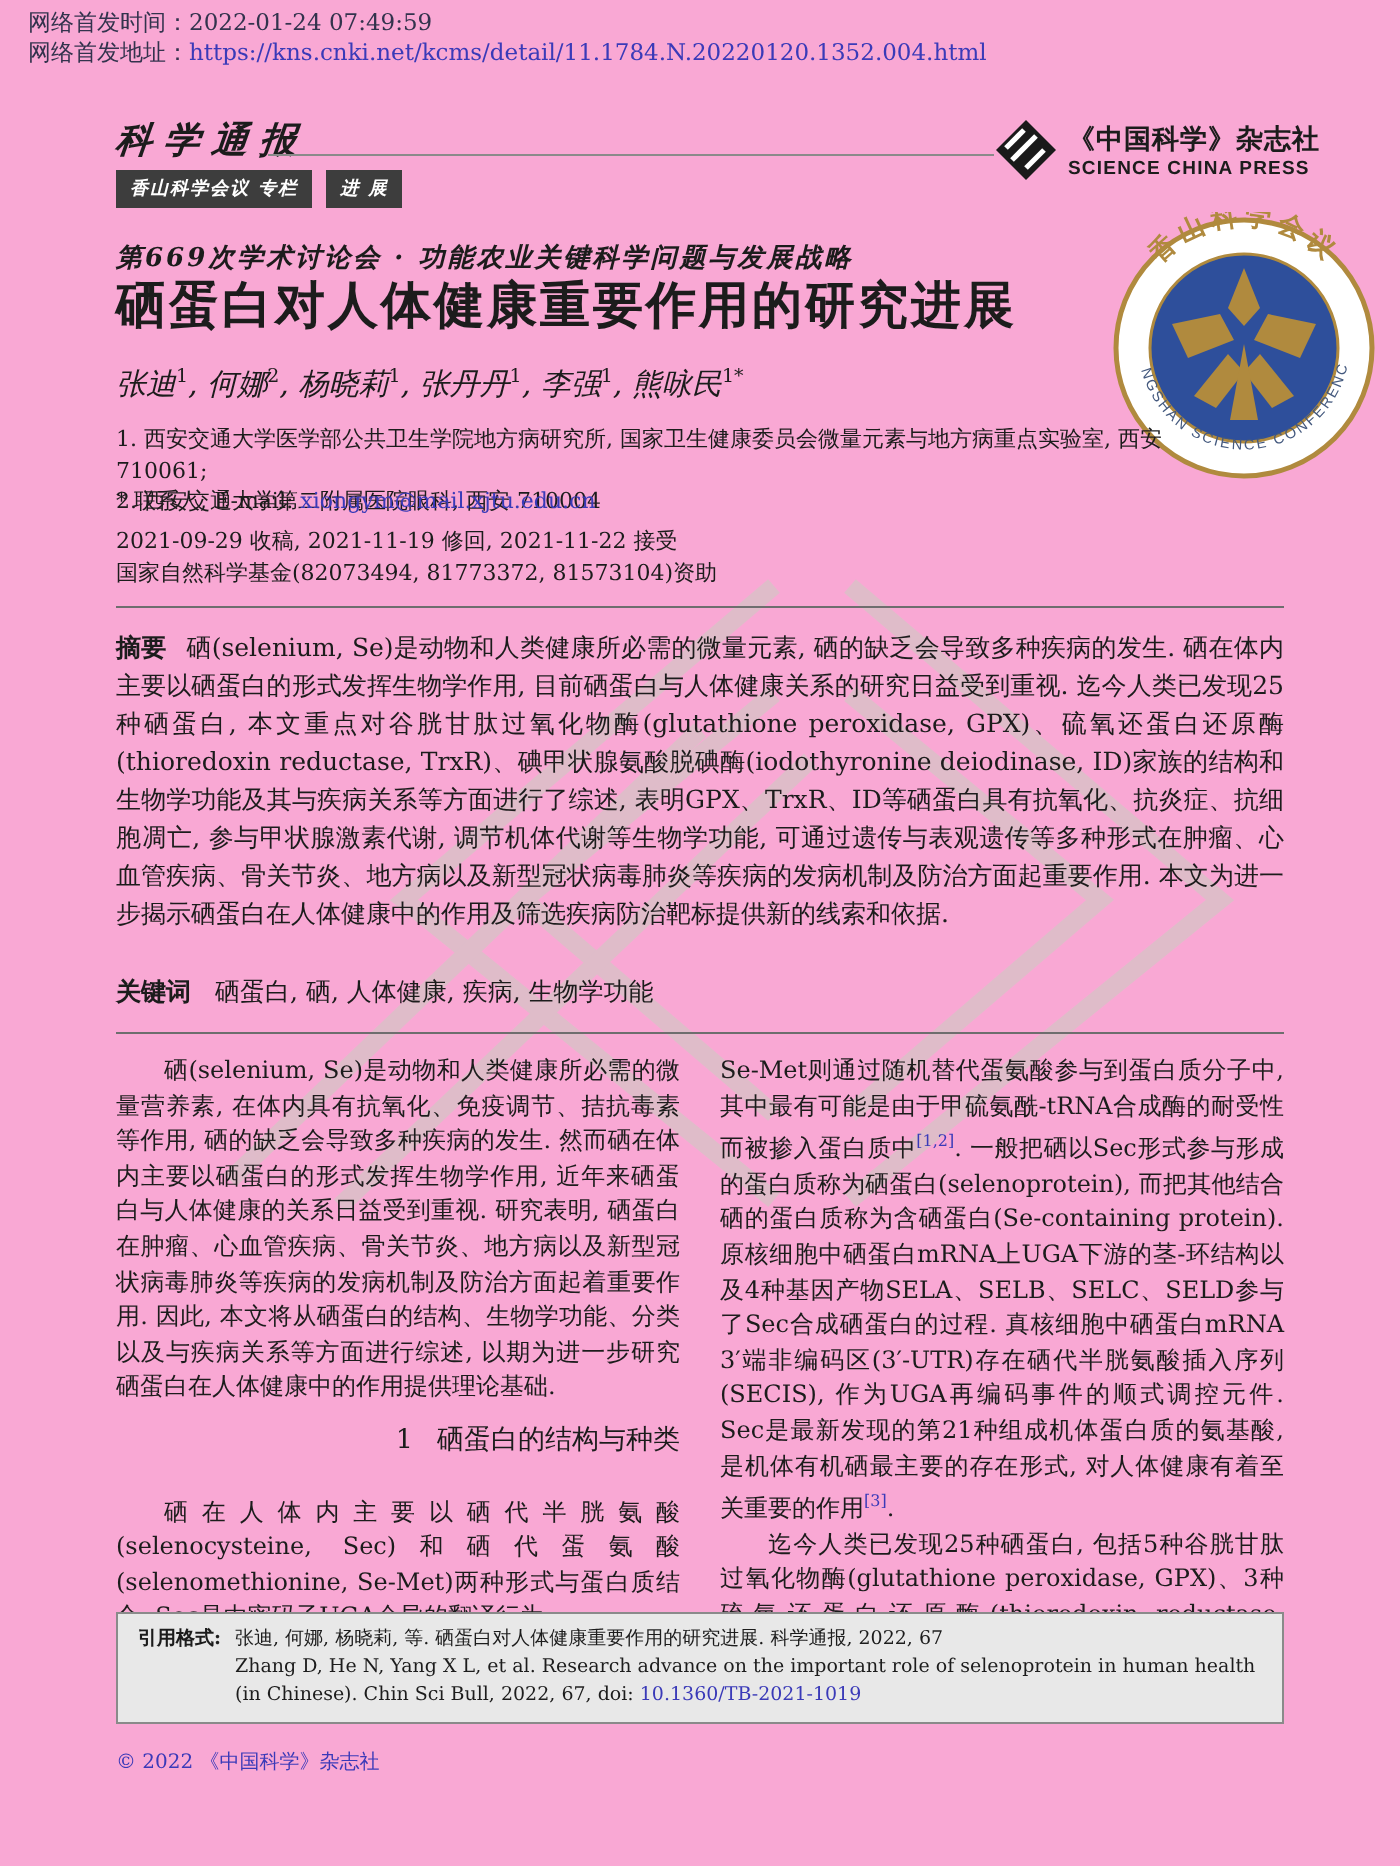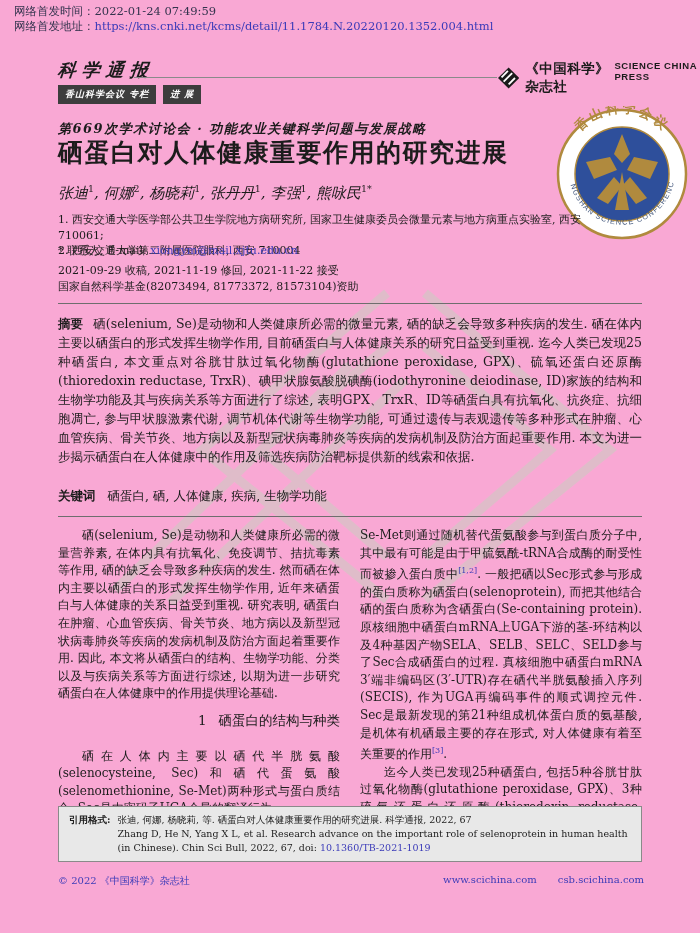--- a/index.html
+++ b/index.html
@@ -25,21 +25,21 @@
   .jname{left:58px;top:58px;font-size:18px;font-weight:bold;font-style:italic;
          letter-spacing:6px;transform:skewX(-6deg);}
   .mast-line{left:134px;top:77px;width:363px;height:1px;background:#8a8a8a;}
   .badges{left:58px;top:85px;display:flex;gap:7px;}
   .badge{background:var(--badge-bg);color:#fff;font-size:9px;font-weight:bold;
          font-style:italic;padding:3px 7px;letter-spacing:1px;white-space:nowrap;}
   .session{left:58px;top:120px;font-size:13px;font-weight:bold;font-style:italic;
            letter-spacing:1.5px;}
 
   .press{left:498px;top:60px;display:flex;align-items:center;gap:6px;}
-  .press-txt{display:flex;flex-direction:row;}
+  .press-txt{display:flex;flex-direction:column;}
   .press-cn{font-size:13.5px;font-weight:bold;letter-spacing:.5px;}
   .press-en{font-size:9.5px;font-weight:bold;letter-spacing:.6px;
             font-family:"Liberation Sans","DejaVu Sans",sans-serif;}
 
   .seal{left:554px;top:106px;}
   .seal .ring-outer{fill:none;stroke:var(--seal-gold);stroke-width:2.5;}
   .seal .ring-inner{fill:none;stroke:var(--seal-gold);stroke-width:1.5;}
   .seal .band{fill:#fff;}
   .seal .disc{fill:var(--seal-blue);}
   .seal .emb{fill:var(--seal-gold);}
@@ -200,19 +200,15 @@
     <div>
       <div>张迪, 何娜, 杨晓莉, 等. 硒蛋白对人体健康重要作用的研究进展. 科学通报, 2022, 67</div>
       <div>
         <span>Zhang D, He N, Yang X L, et al. Research advance on the important role of selenoprotein in human health (in Chinese). Chin Sci Bull, 2022, 67, doi: </span><a href="#">10.1360/TB-2021-1019</a>
       </div>
     </div>
   </div>
 
   <div class="footer">
     <span>© 2022 《中国科学》杂志社</span>
-    <span class="urls">
-      <a href="#">www.scichina.com</a>
-      <span><a href="#">csb.scichina.com</a></span>
-    </span>
   </div>
 
 </div>
 
 </body></html>

